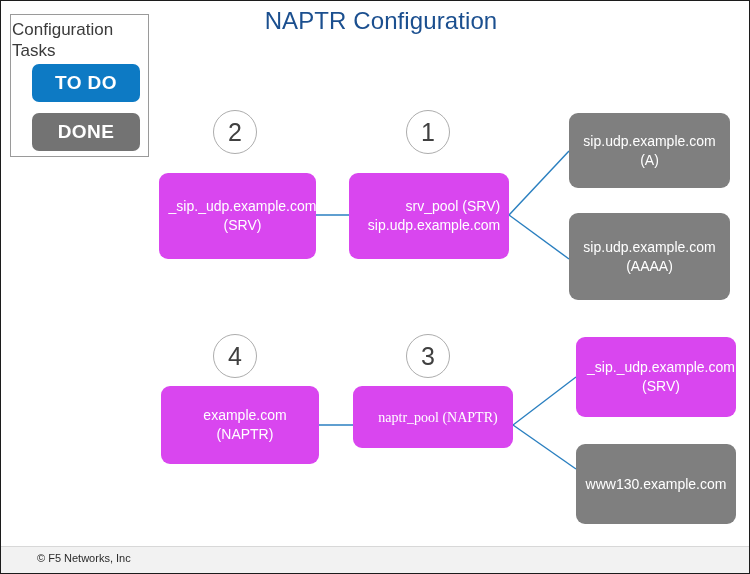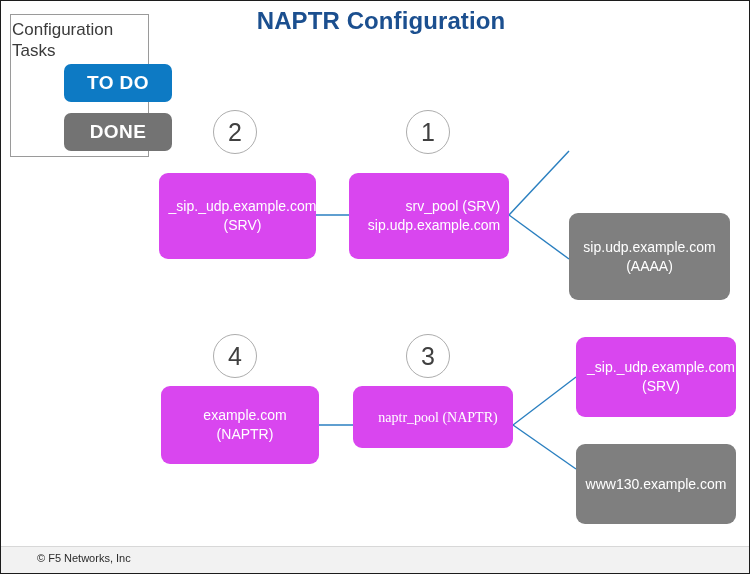--- a/index.html
+++ b/index.html
@@ -23,21 +23,21 @@
   }
 
   
   #title {
     position: absolute;
     left: 170px;
     top: 6px;
     width: 420px;
     text-align: center;
     font-size: 24px;
-    font-weight: bold;
+    font-weight: normal;
     color: #1b4f8f;
     letter-spacing: 0.1px;
     white-space: nowrap;
   }
 
   
   #legend {
     position: absolute;
     left: 9px;
     top: 13px;
@@ -62,21 +62,20 @@
     width: 108px;
     height: 38px;
     border-radius: 7px;
     color: #ffffff;
     font-size: 19px;
     font-weight: bold;
     display: flex;
     align-items: center;
     justify-content: center;
     letter-spacing: 0.4px;
-    margin-left: 32px;
   }
   #legend-todo {
     top: 49px;
     background: #0d7ac4;
   }
   #legend-done {
     top: 98px;
     background: #737373;
   }
 
@@ -175,20 +174,21 @@
   <div class="step-circle" style="left:212px; top:109px;">2</div>
   <div class="step-circle" style="left:405px; top:333px;">3</div>
   <div class="step-circle" style="left:212px; top:333px;">4</div>
 
   <div class="node blue" style="left:158px; top:172px; width:157px; height:86px;">_sip._udp.example.com
 (SRV)</div>
 
   <div class="node blue" style="left:348px; top:172px; width:160px; height:86px;text-align:right;">srv_pool (SRV)
 sip.udp.example.com</div>
 
+  <div class="node gray" style="left:568px; top:112px; width:161px; height:75px;">sip.udp.example.com (A)</div>
 
   <div class="node gray" style="left:568px; top:212px; width:161px; height:87px;">sip.udp.example.com
 (AAAA)</div>
 
   <div class="node blue" style="left:160px; top:385px; width:158px; height:78px;">example.com (NAPTR)</div>
 
   <div class="node blue" style="left:352px; top:385px; width:160px; height:62px;font-family:Liberation Serif, serif;">naptr_pool (NAPTR)</div>
 
   <div class="node blue" style="left:575px; top:336px; width:160px; height:80px;">_sip._udp.example.com
 (SRV)</div>

